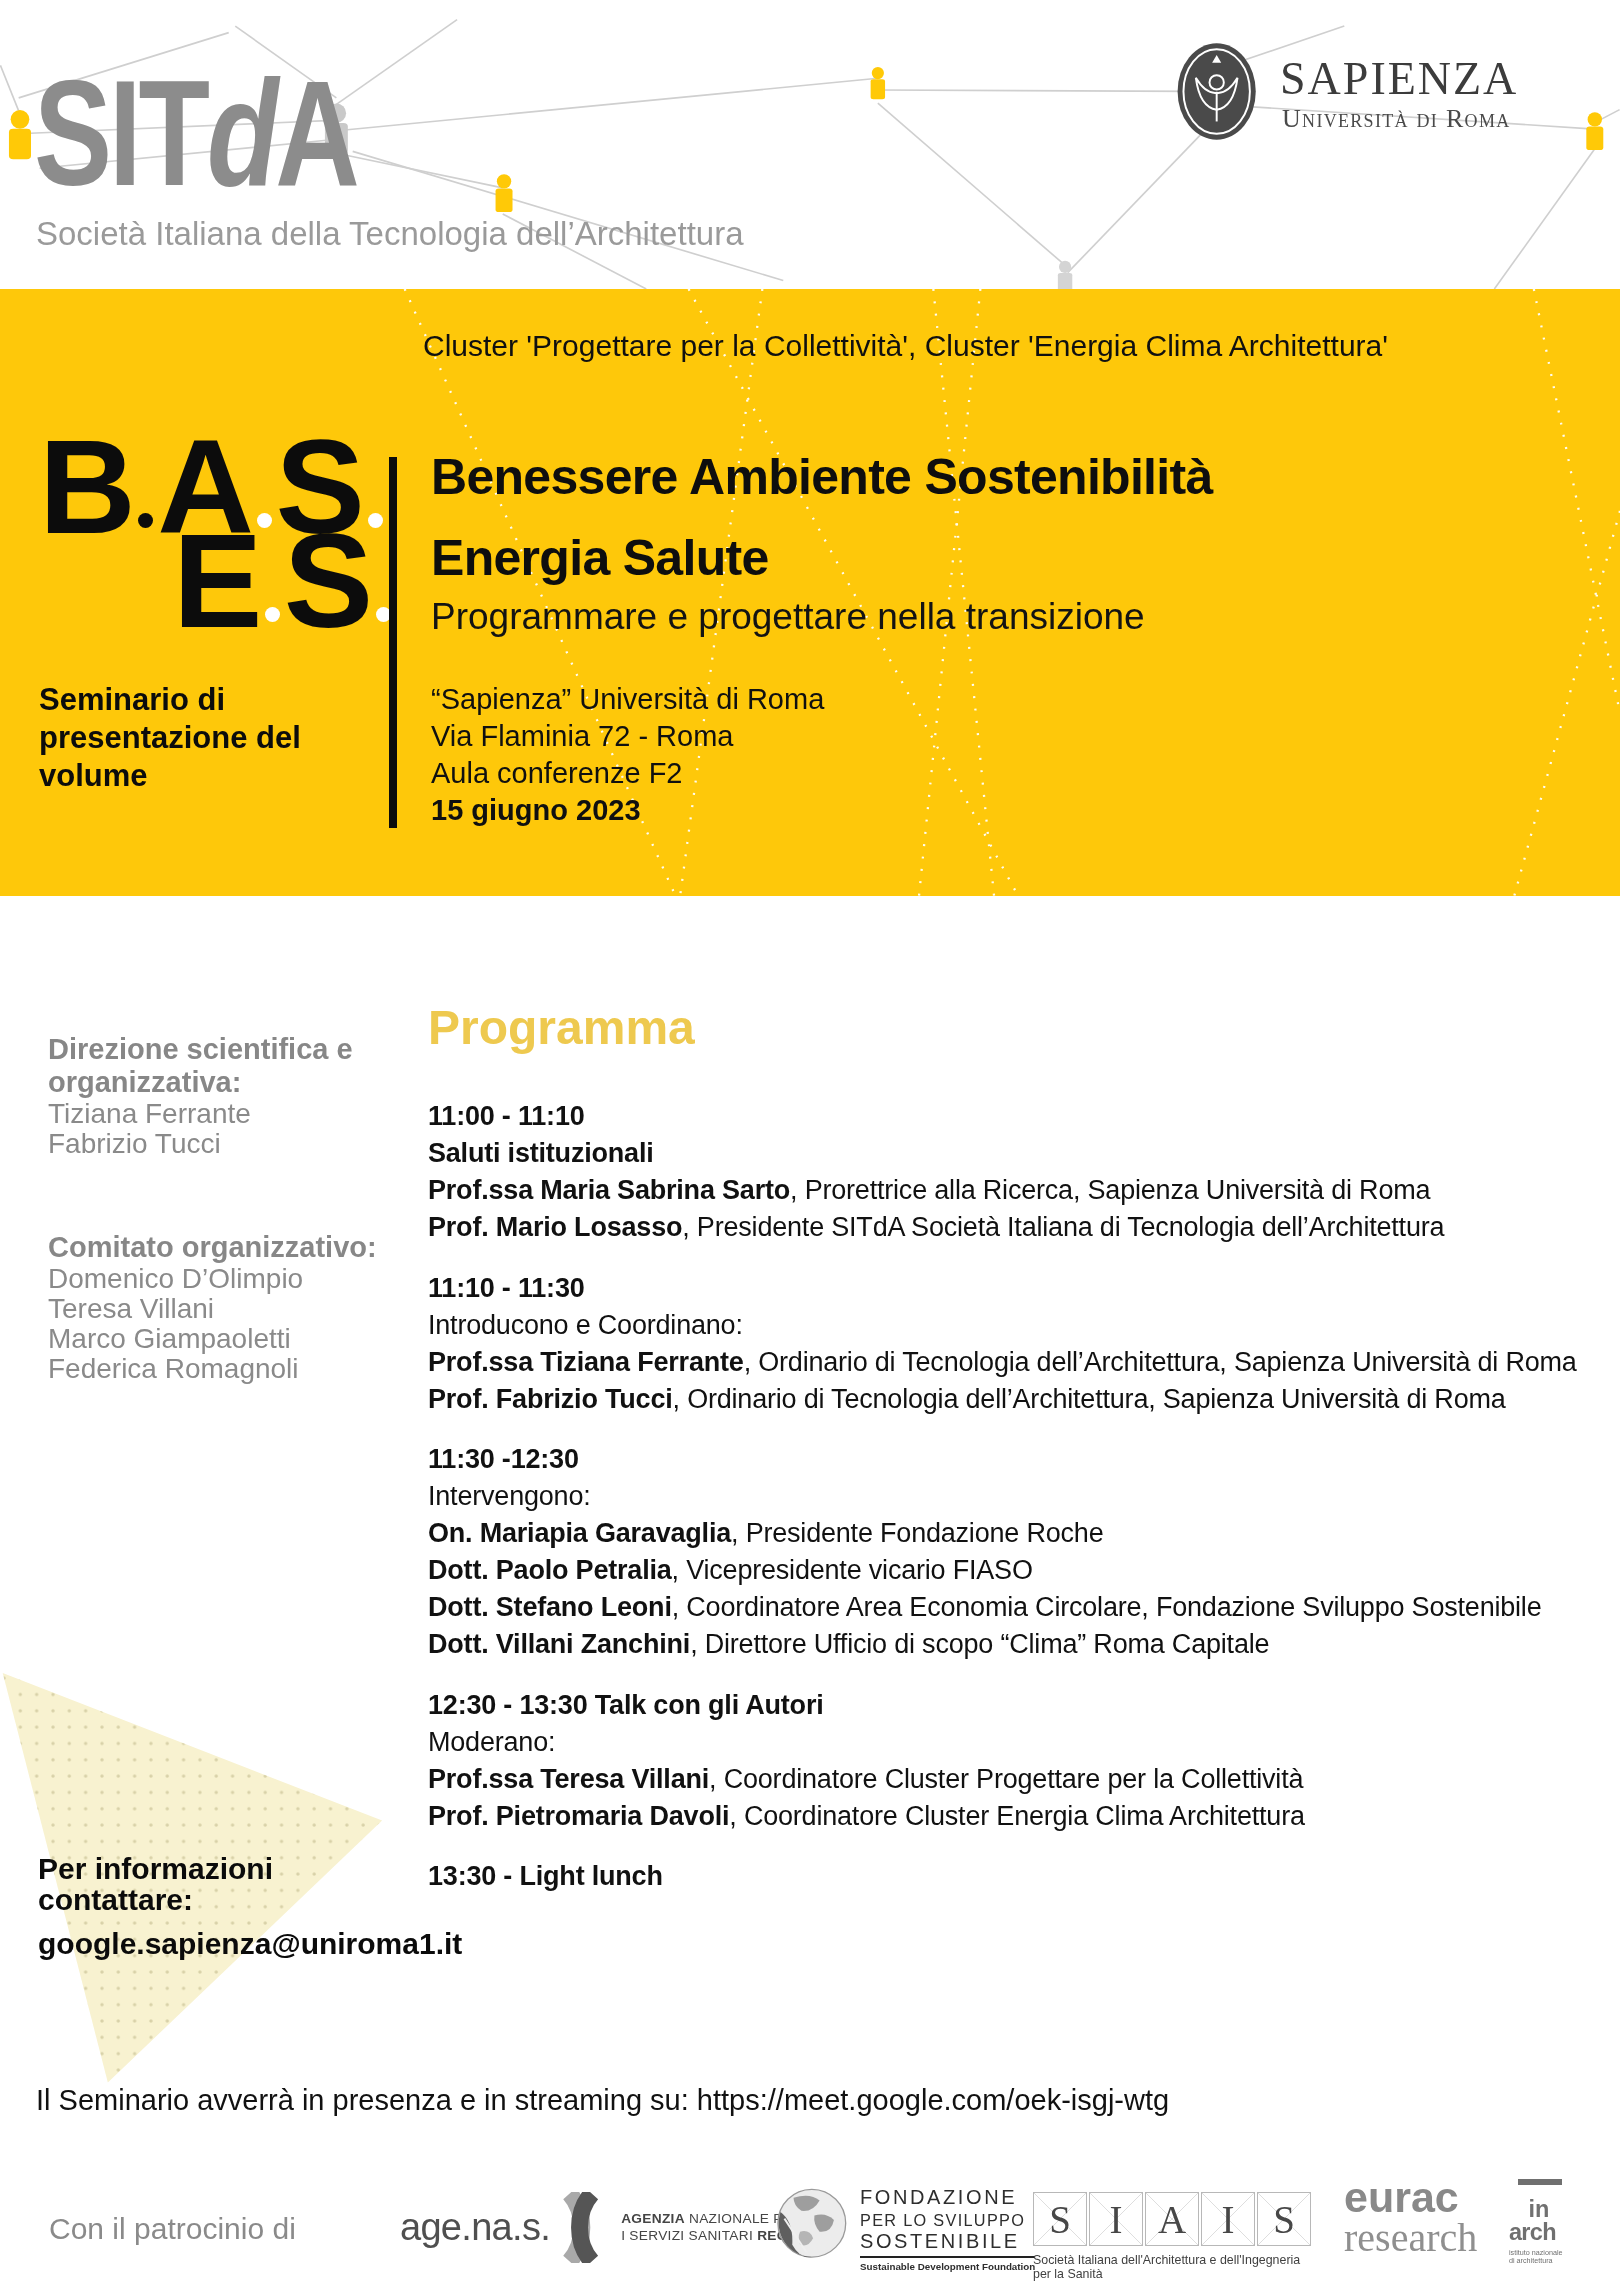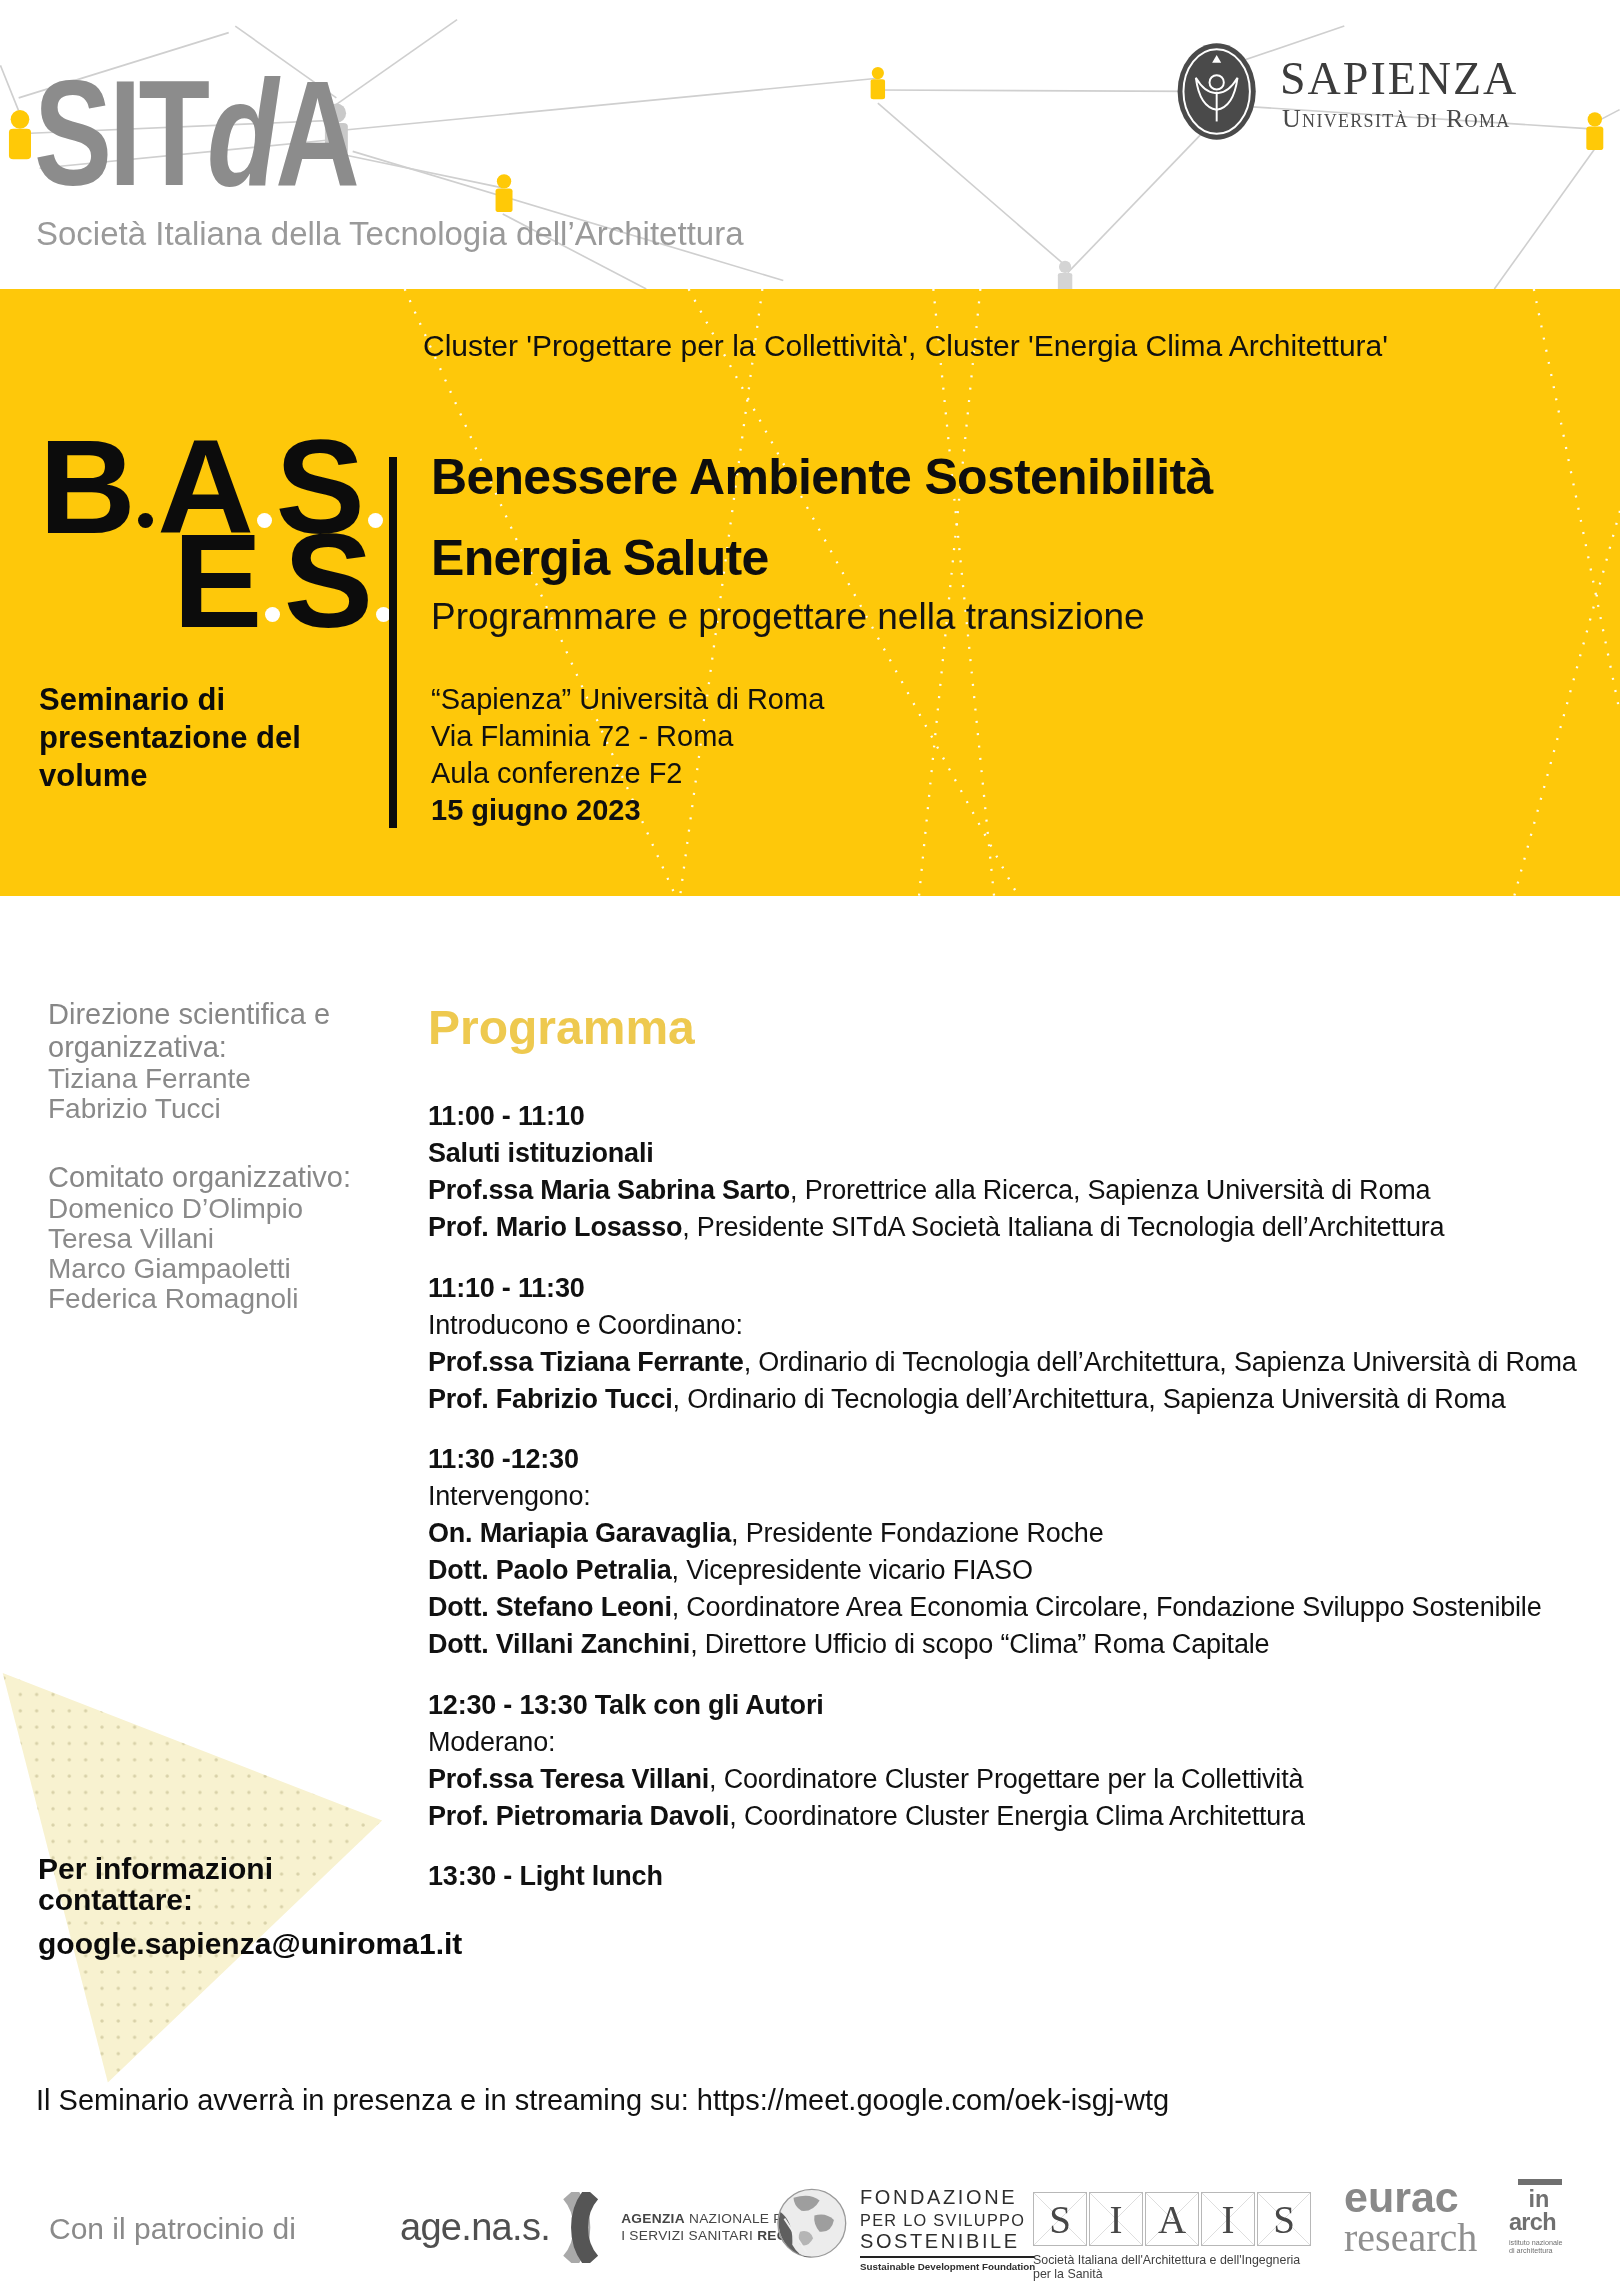--- a/index.html
+++ b/index.html
@@ -30,21 +30,21 @@
   #title1,#title2{position:absolute;left:431px;font-size:50px;font-weight:bold;color:#0e0e0e;letter-spacing:-0.7px;}
   #title1{top:159px;}
   #title2{top:240px;}
   #subtitle{position:absolute;left:431px;top:307px;font-size:37px;color:#131313;text-align:right;}
   #venue{position:absolute;left:431px;top:392px;font-size:29px;line-height:37px;color:#101010;}
   #venue .date{font-weight:bold;}
   #seminar-label{position:absolute;left:39px;top:392px;width:313px;font-size:31px;font-weight:bold;line-height:38px;color:#0c0c0c;}
 
   
   #sidebar{position:absolute;left:48px;top:998px;width:392px;color:#8a8a8a;font-size:28px;line-height:30px;}
-  .side-h{font-weight:normal;font-size:29px;line-height:33px;color:#878787;}
+  .side-h{font-weight:bold;font-size:29px;line-height:33px;color:#878787;margin-top:35px;}
   .side-gap{height:37px;}
   #prog-heading{position:absolute;left:428px;top:1000px;font-size:48px;font-weight:bold;color:#eec94f;}
   #program{position:absolute;left:428px;top:1082px;width:1169px;font-size:27px;line-height:37px;color:#111;letter-spacing:-0.2px;}
   .sec{margin-top:23.5px;}
   .sec:first-child{margin-top:16px;}
   .time{font-weight:bold;}
   .pb{font-weight:bold;}
   .lbl-bold{font-weight:bold;}
 
   
@@ -69,21 +69,21 @@
   #siais-row{display:flex;gap:2px;}
   .sia-sq{width:52px;height:52px;border:1.3px solid #b8b8b8;display:flex;align-items:center;justify-content:center;font-family:"Liberation Serif",serif;font-size:39px;color:#474747;background:
     linear-gradient(45deg,transparent 49.3%,#dedede 49.3%,#dedede 50.7%,transparent 50.7%),
     linear-gradient(135deg,transparent 49.3%,#dedede 49.3%,#dedede 50.7%,transparent 50.7%),#fff;}
   #siais-sub{margin-top:6.5px;width:287px;font-size:12.4px;color:#3f3f3f;}
   #eurac{position:absolute;left:1344px;top:2178px;}
   #eurac-l1{font-size:43px;font-weight:bold;color:#898989;line-height:38px;}
   #eurac-l2{font-family:"Liberation Serif",serif;font-size:40px;color:#8f8f8f;line-height:43px;}
   #inarch{position:absolute;left:1509px;top:2179px;width:65px;color:#707070;}
   #inarch-bar{width:44px;height:5.9px;background:#707070;margin-left:9.1px;}
-  #inarch-t1{font-size:23.5px;font-weight:bold;line-height:23.5px;margin-left:19.6px;margin-top:3px;}
+  #inarch-t1{font-size:23.5px;font-weight:bold;line-height:23.5px;margin-left:19.6px;margin-top:13px;}
   #inarch-t2{font-size:23.5px;font-weight:bold;line-height:22px;letter-spacing:-0.7px;}
   #inarch-cap{font-size:7.2px;line-height:8.5px;margin-top:5.2px;}
 </style>
 </head>
 <body>
 
 <div id="poster">
 
   <div id="header">
     <svg id="net-svg" width="1620" height="289" viewBox="0 0 2482 443">

